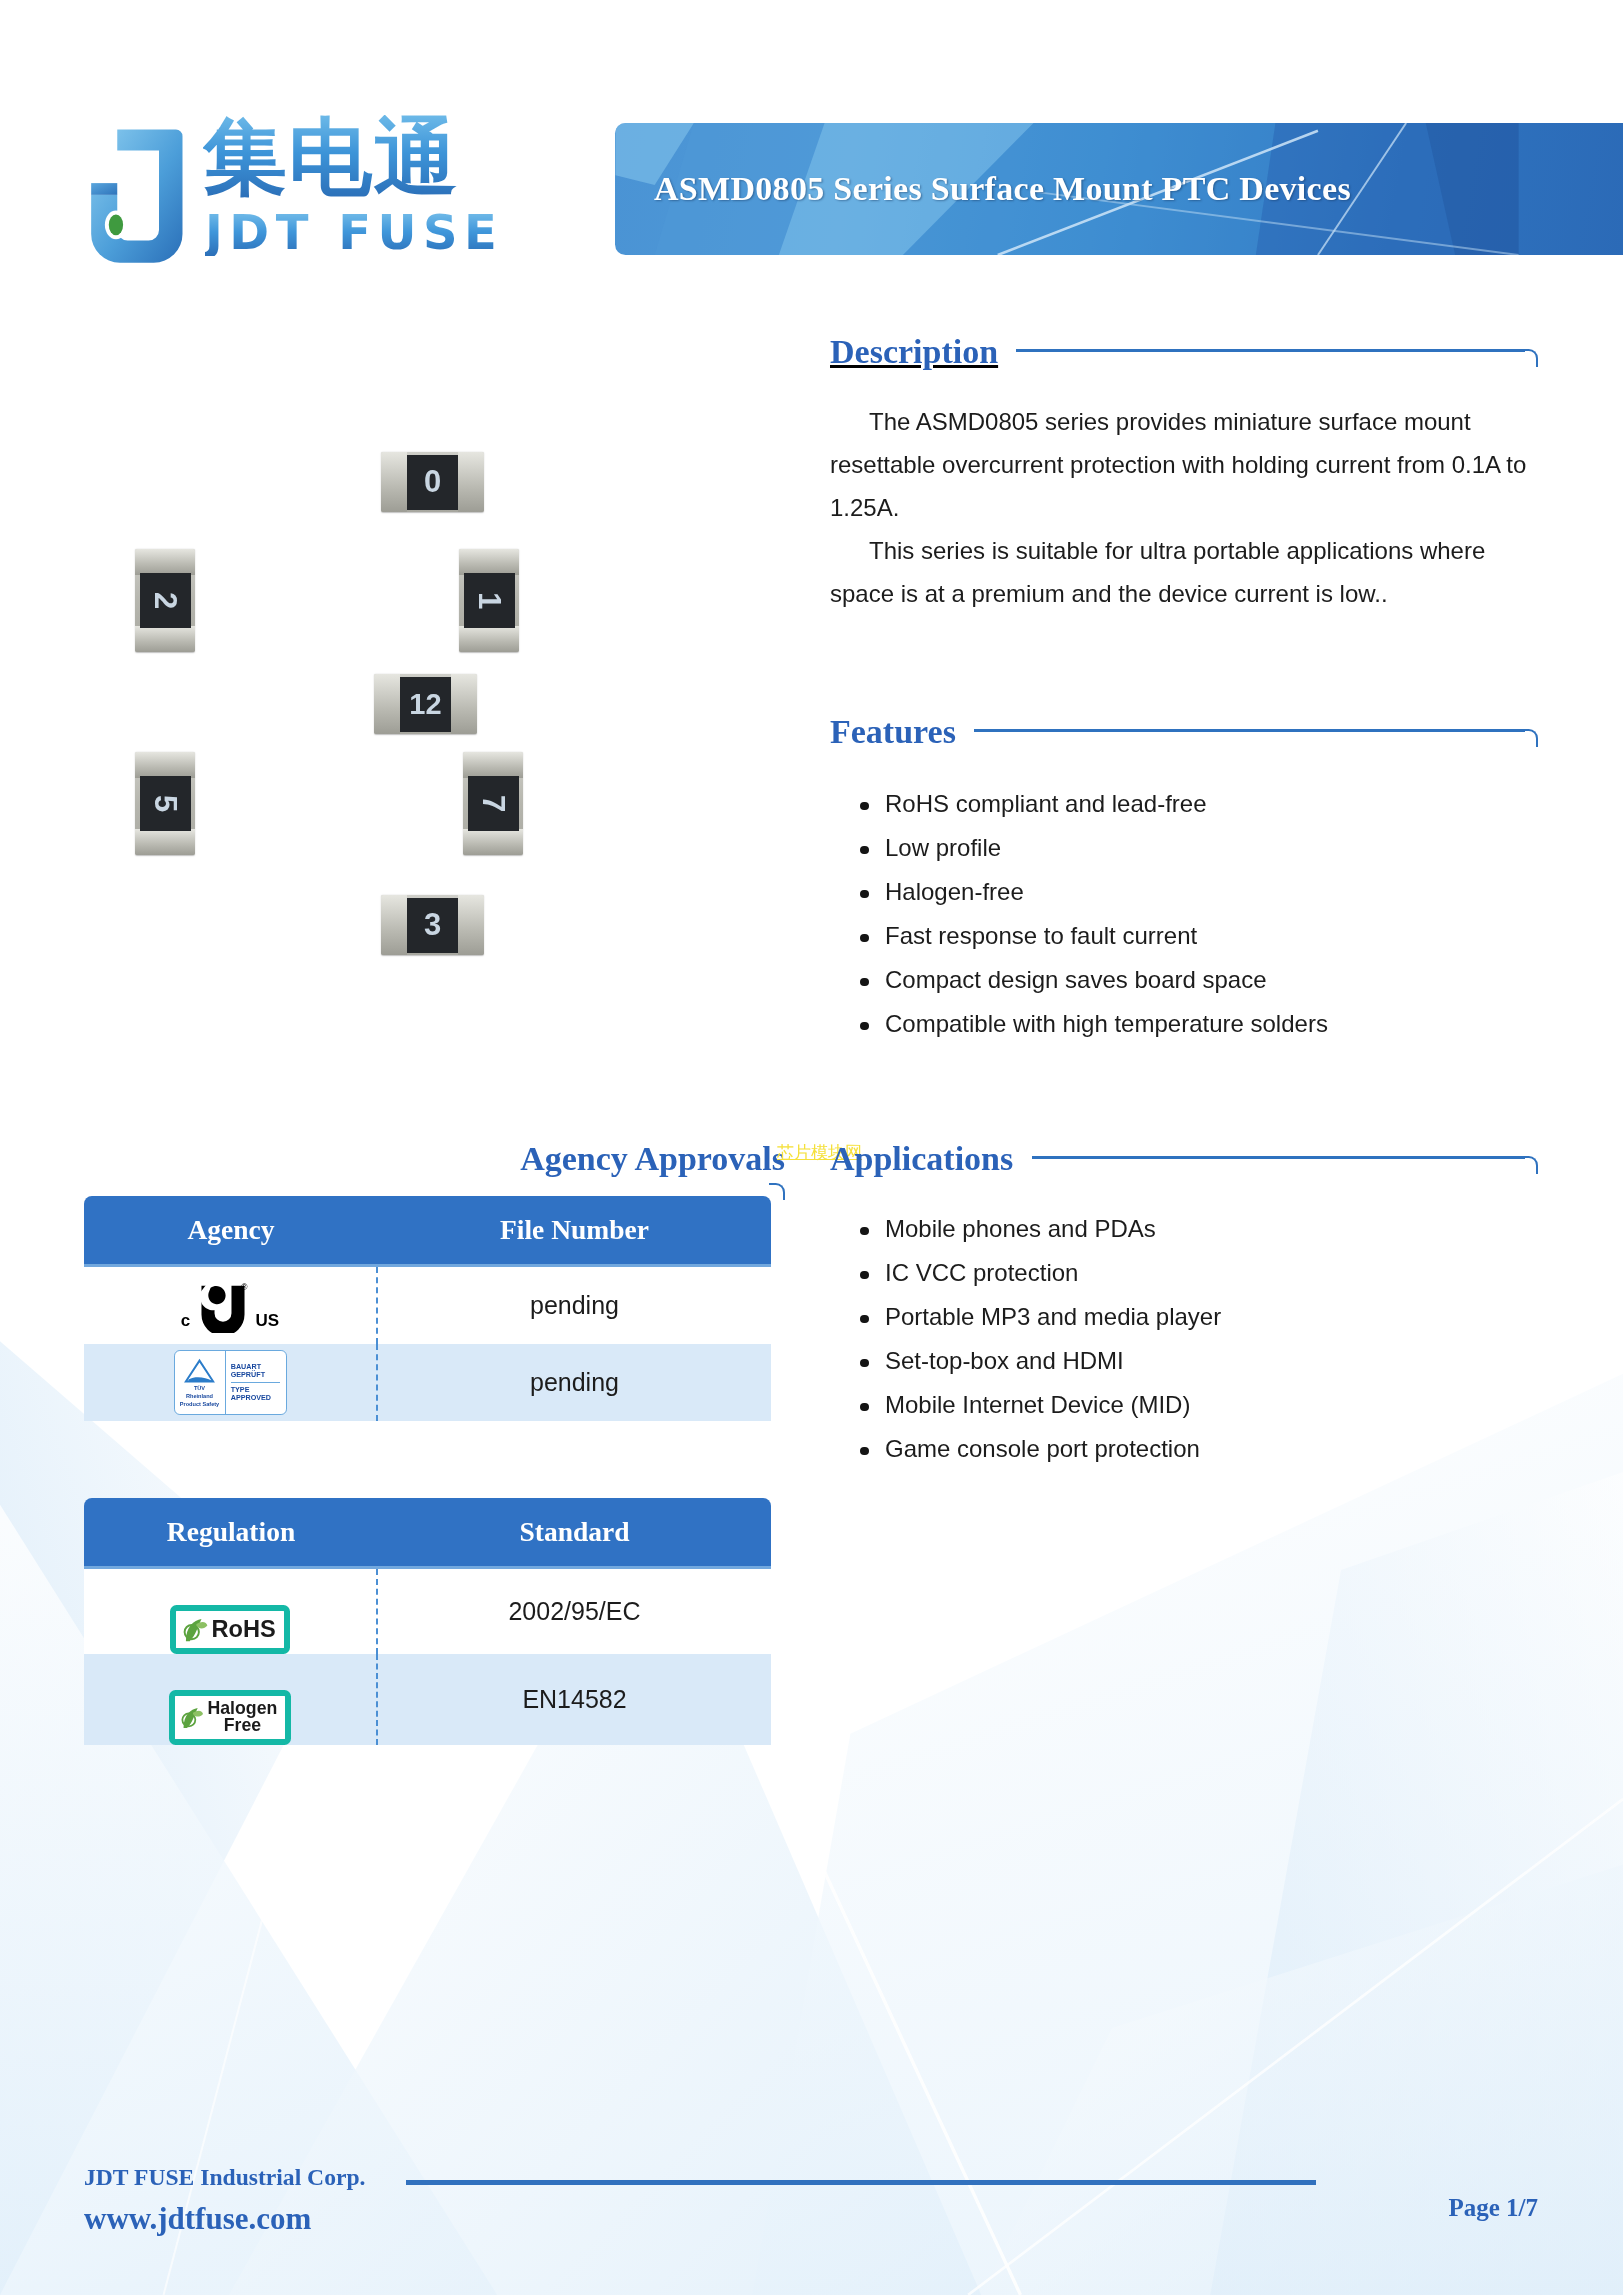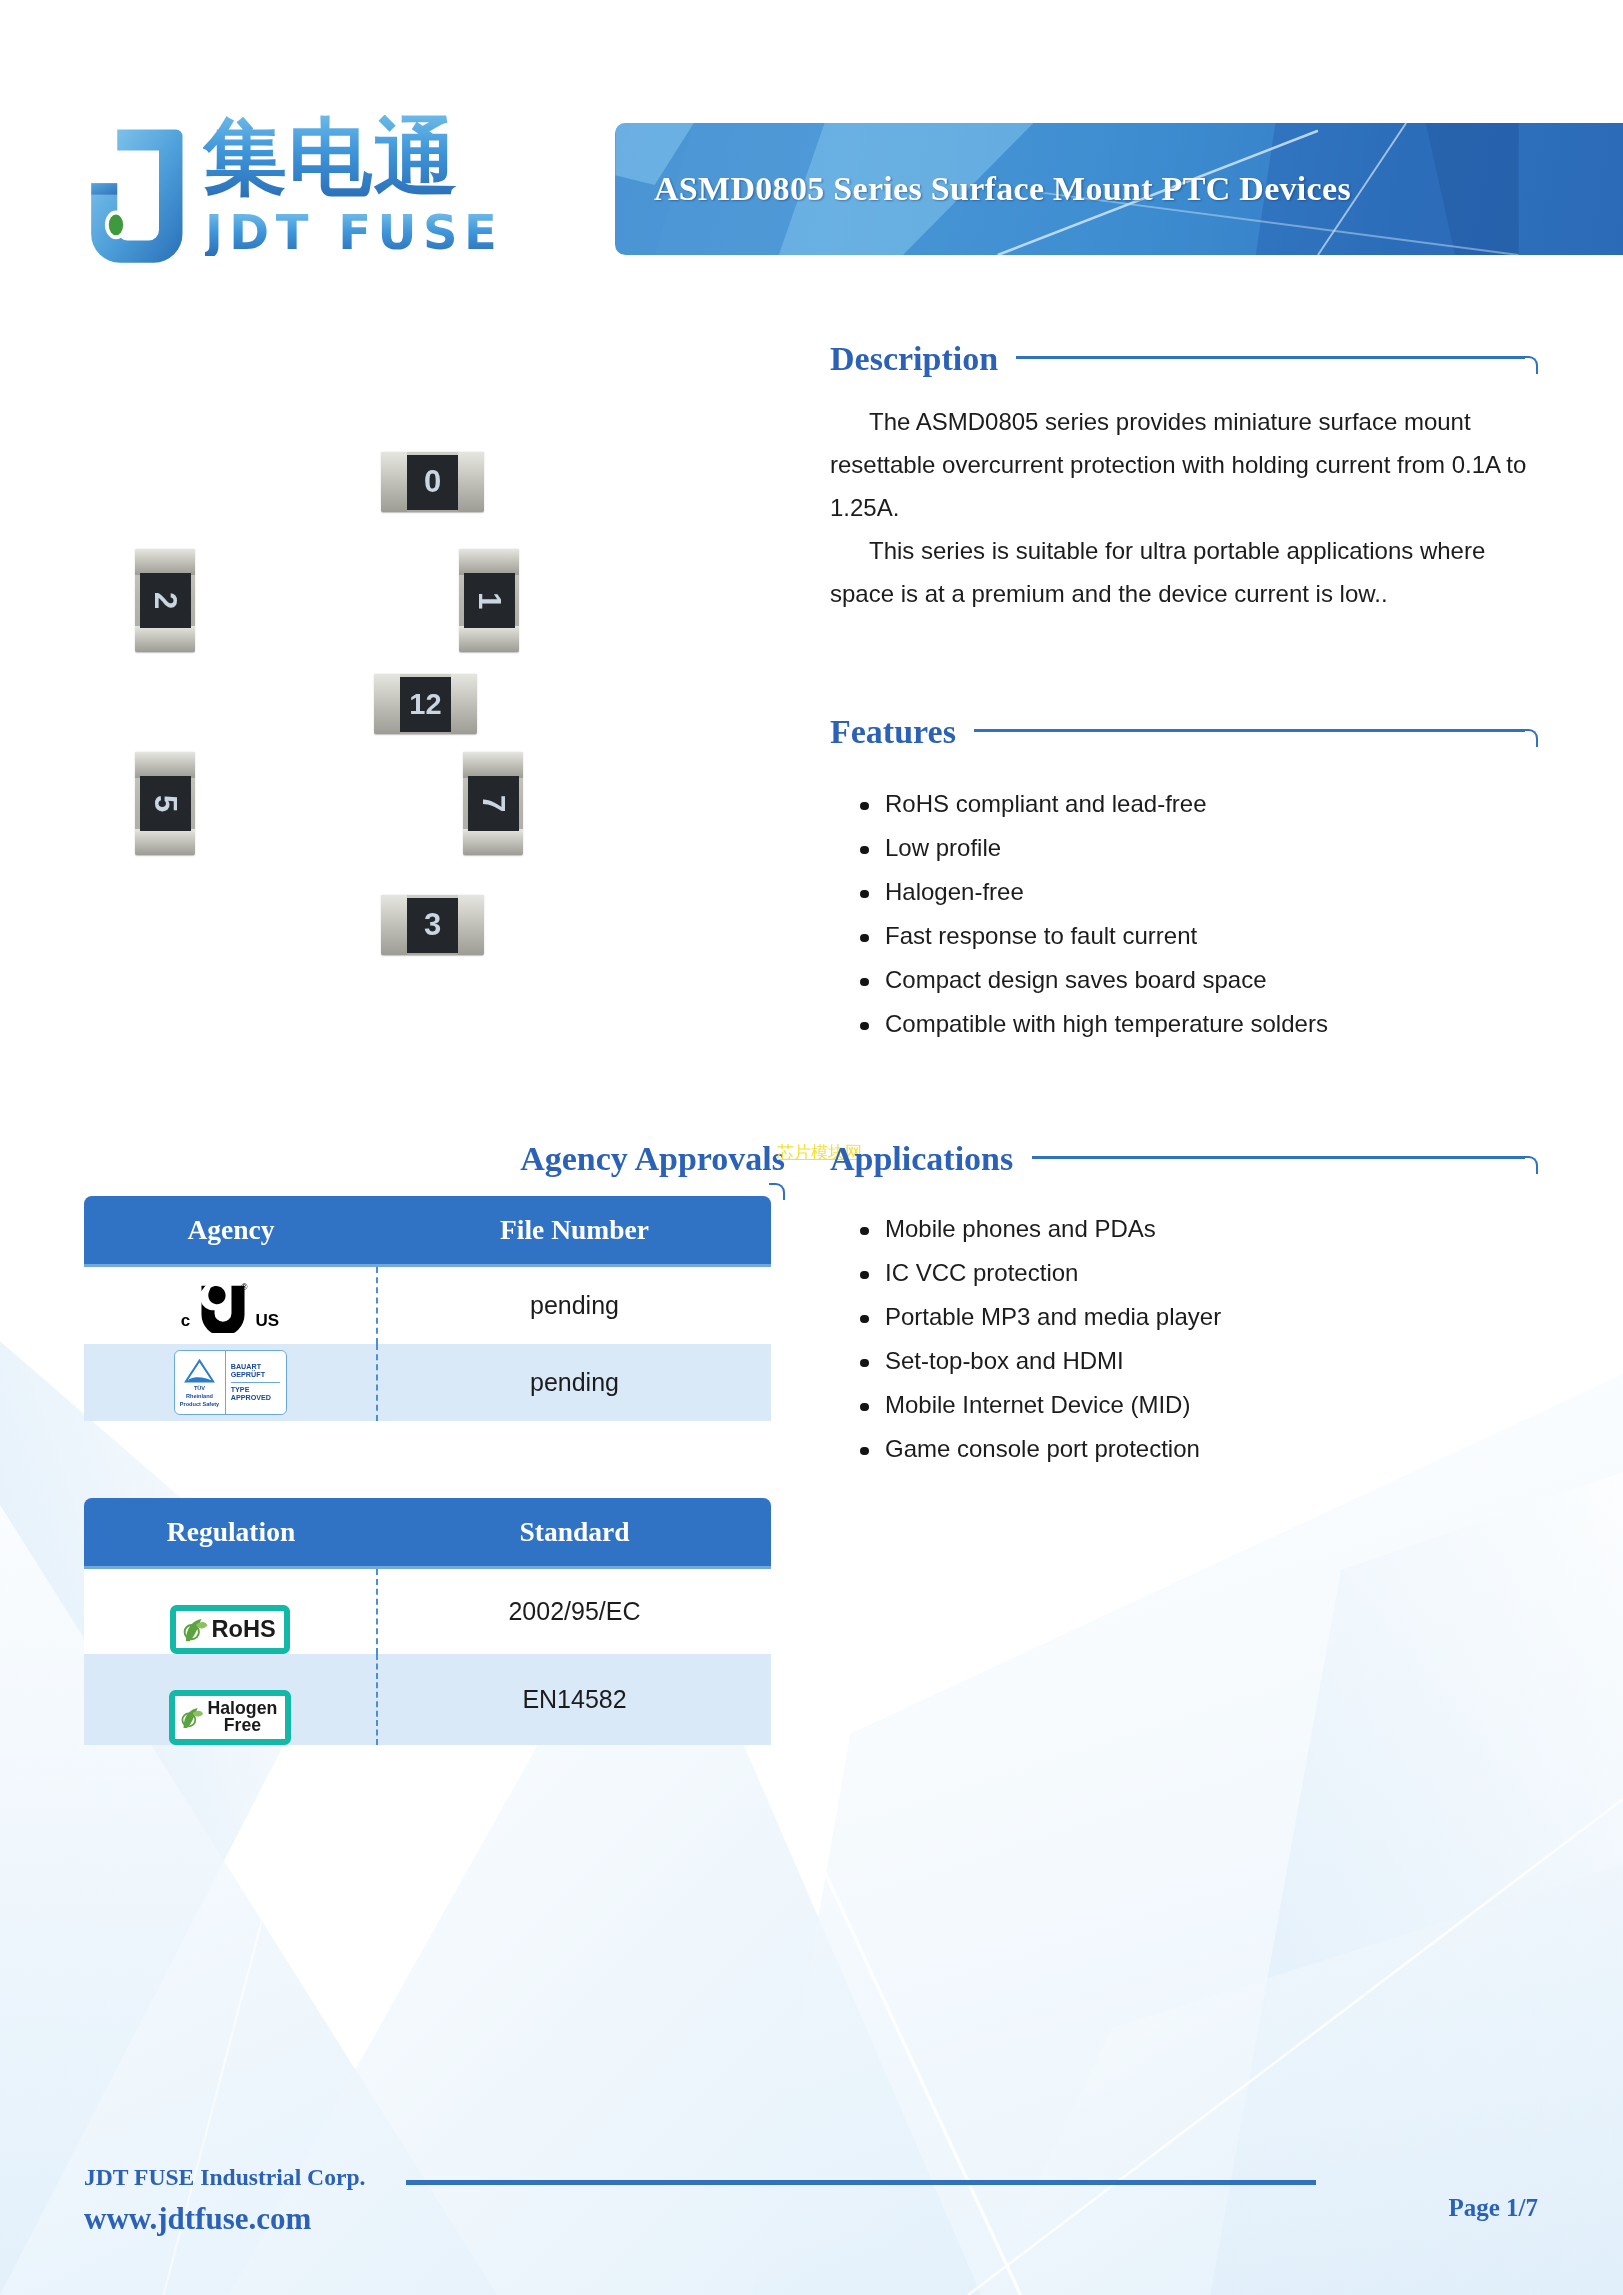--- a/index.html
+++ b/index.html
@@ -431,21 +431,21 @@
       <div class="body" style="left:2.6px;top:26px;width:55px;height:51px;font-size:31px;transform:rotate(90deg);">7</div>
     </div>
 
     <div class="chip" style="left:296px; top:542px; width:103px; height:60px;">
       <div class="pad" style="left:0;top:0;width:26px;height:60px;border-radius:2px 0 0 2px;"></div>
       <div class="pad" style="right:0;top:0;width:26px;height:60px;border-radius:0 2px 2px 0;"></div>
       <div class="body" style="left:26px;top:2.6px;width:51px;height:55px;font-size:31px;">3</div>
     </div>
   </div>
 
-  <div class="sec-head" style="left:830px; top:342px; width:708px;">
+  <div class="sec-head" style="left:830px; top:335px; width:708px;text-decoration:underline;">
     <div class="title">Description</div>
     <div class="rule"></div>
   </div>
 
   <div style="position:absolute; left:830px; top:400px; width:708px;">
     <p class="para">The ASMD0805 series provides miniature surface mount resettable overcurrent protection with holding current from 0.1A to 1.25A.</p>
     <p class="para">This series is suitable for ultra portable  applications where space is at a premium and the device current is low..</p>
   </div>
 
   <div class="sec-head" style="left:830px; top:715px; width:708px;">

